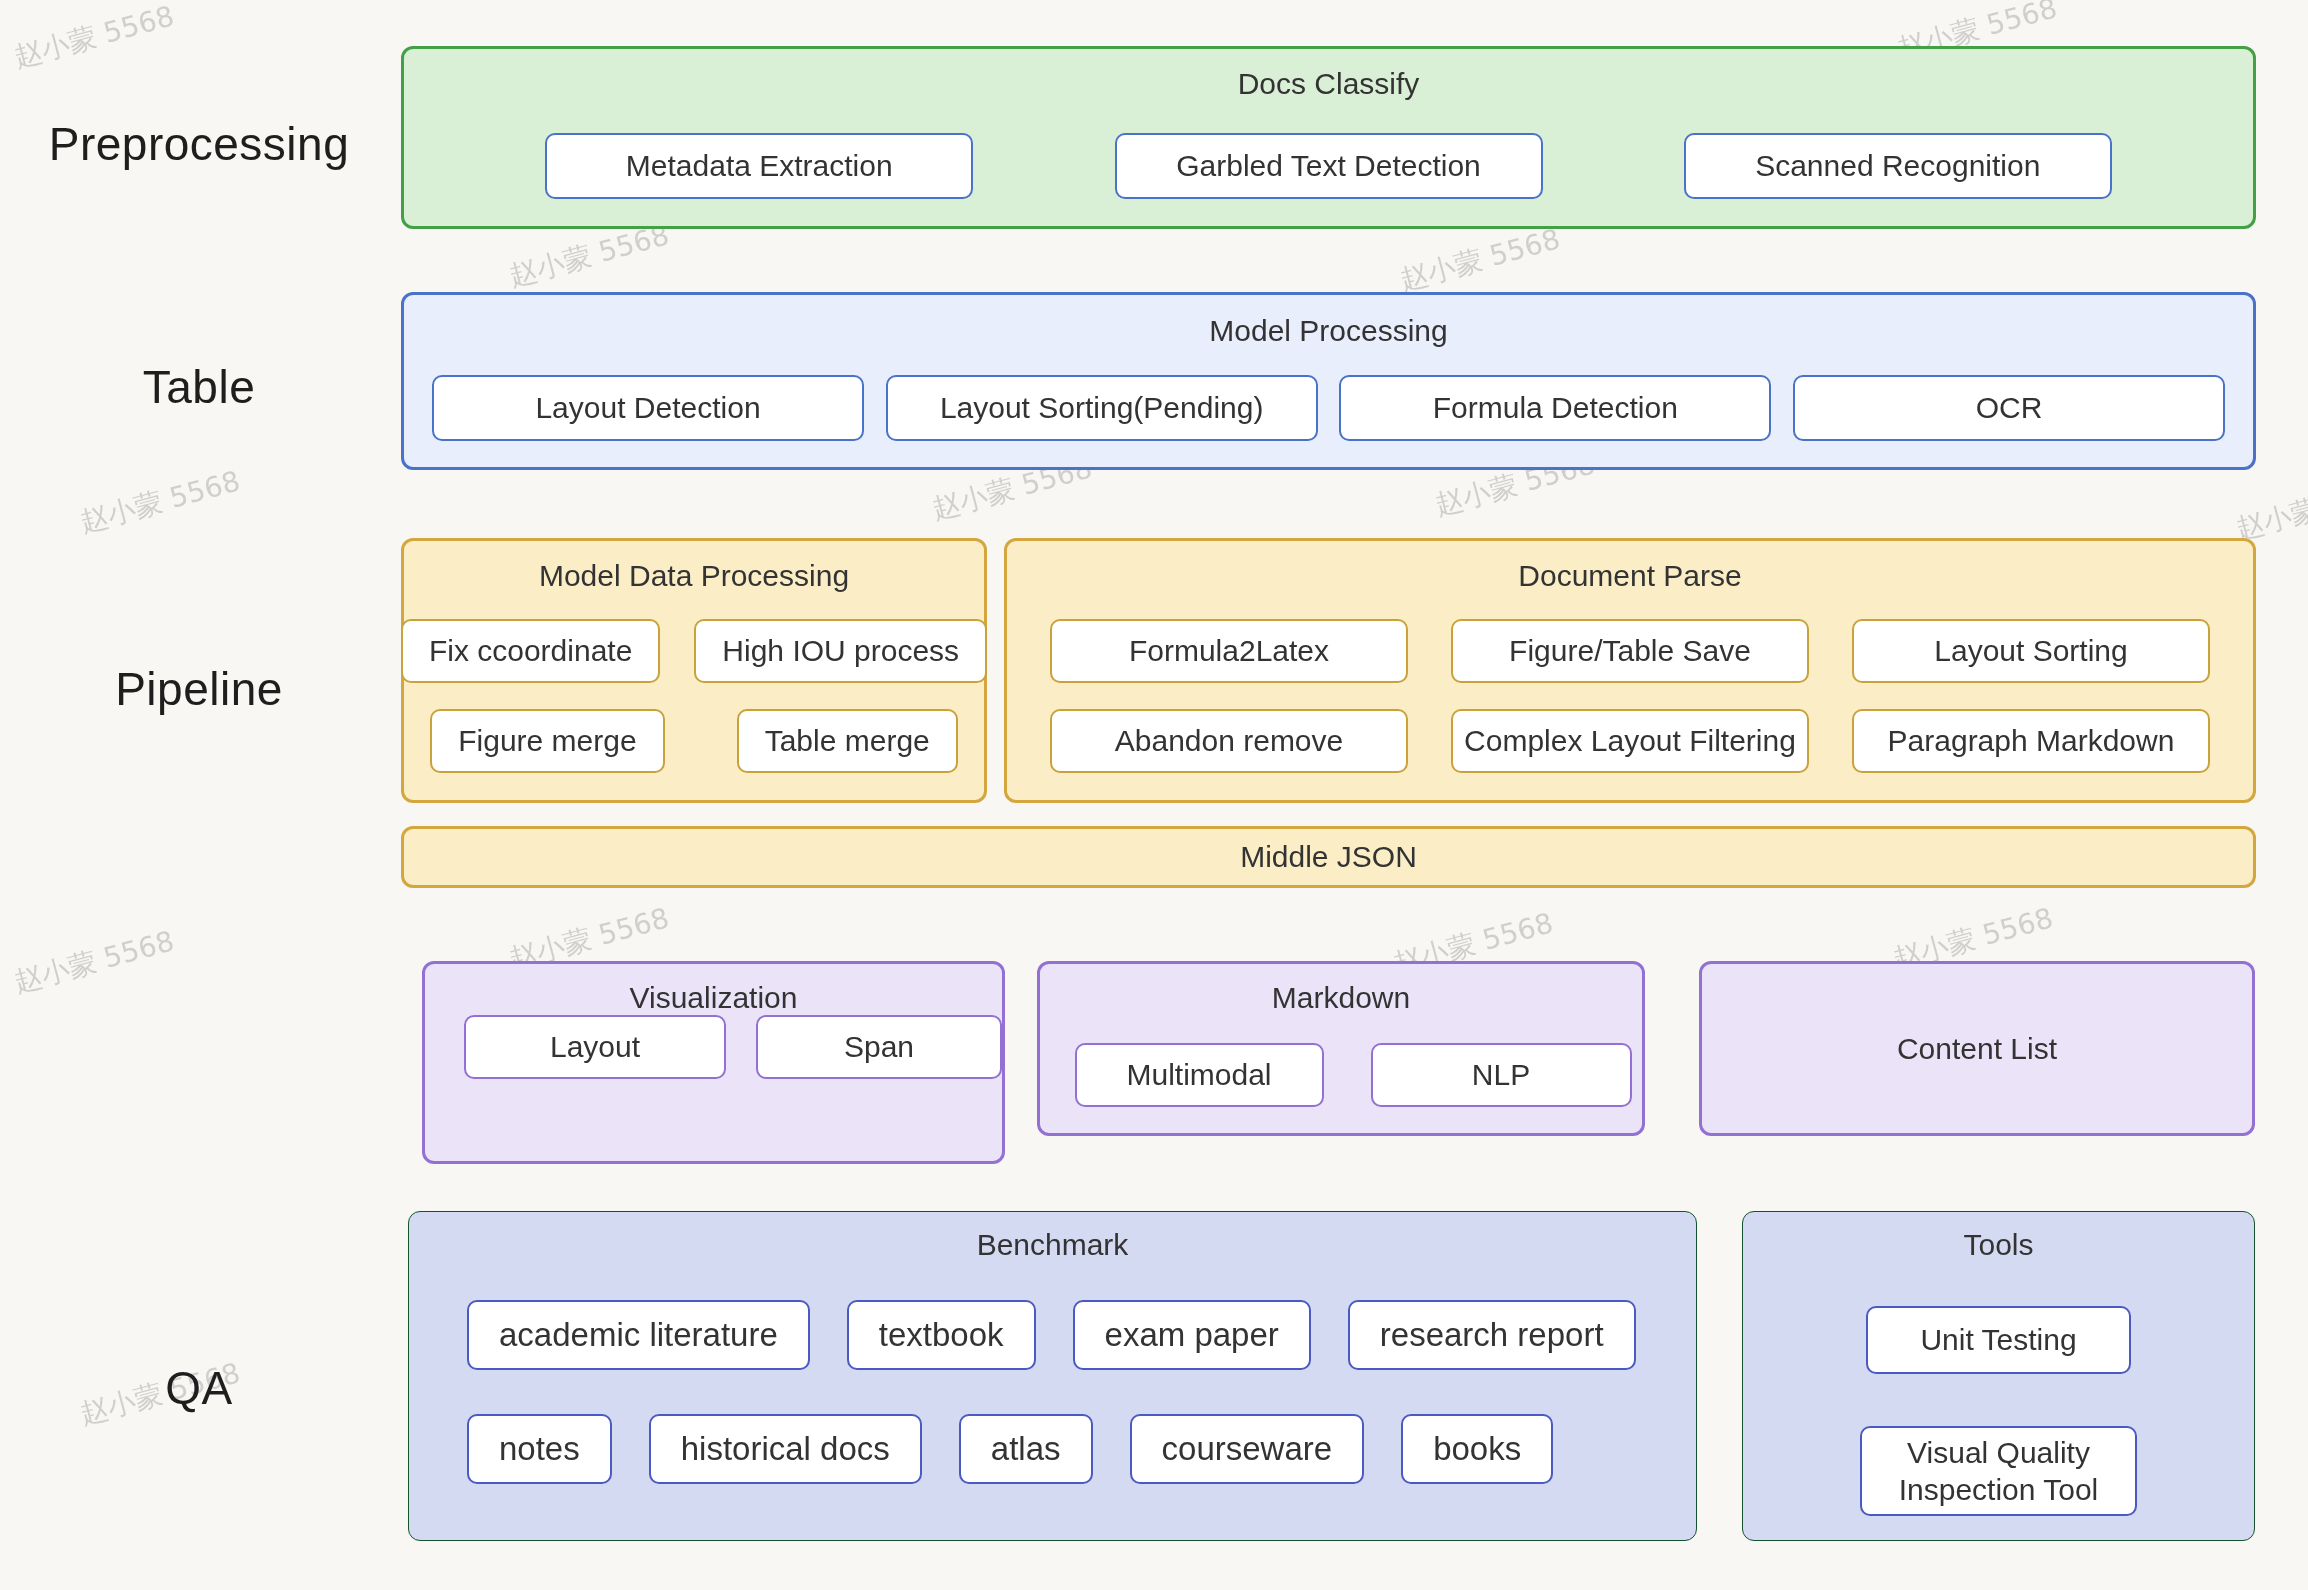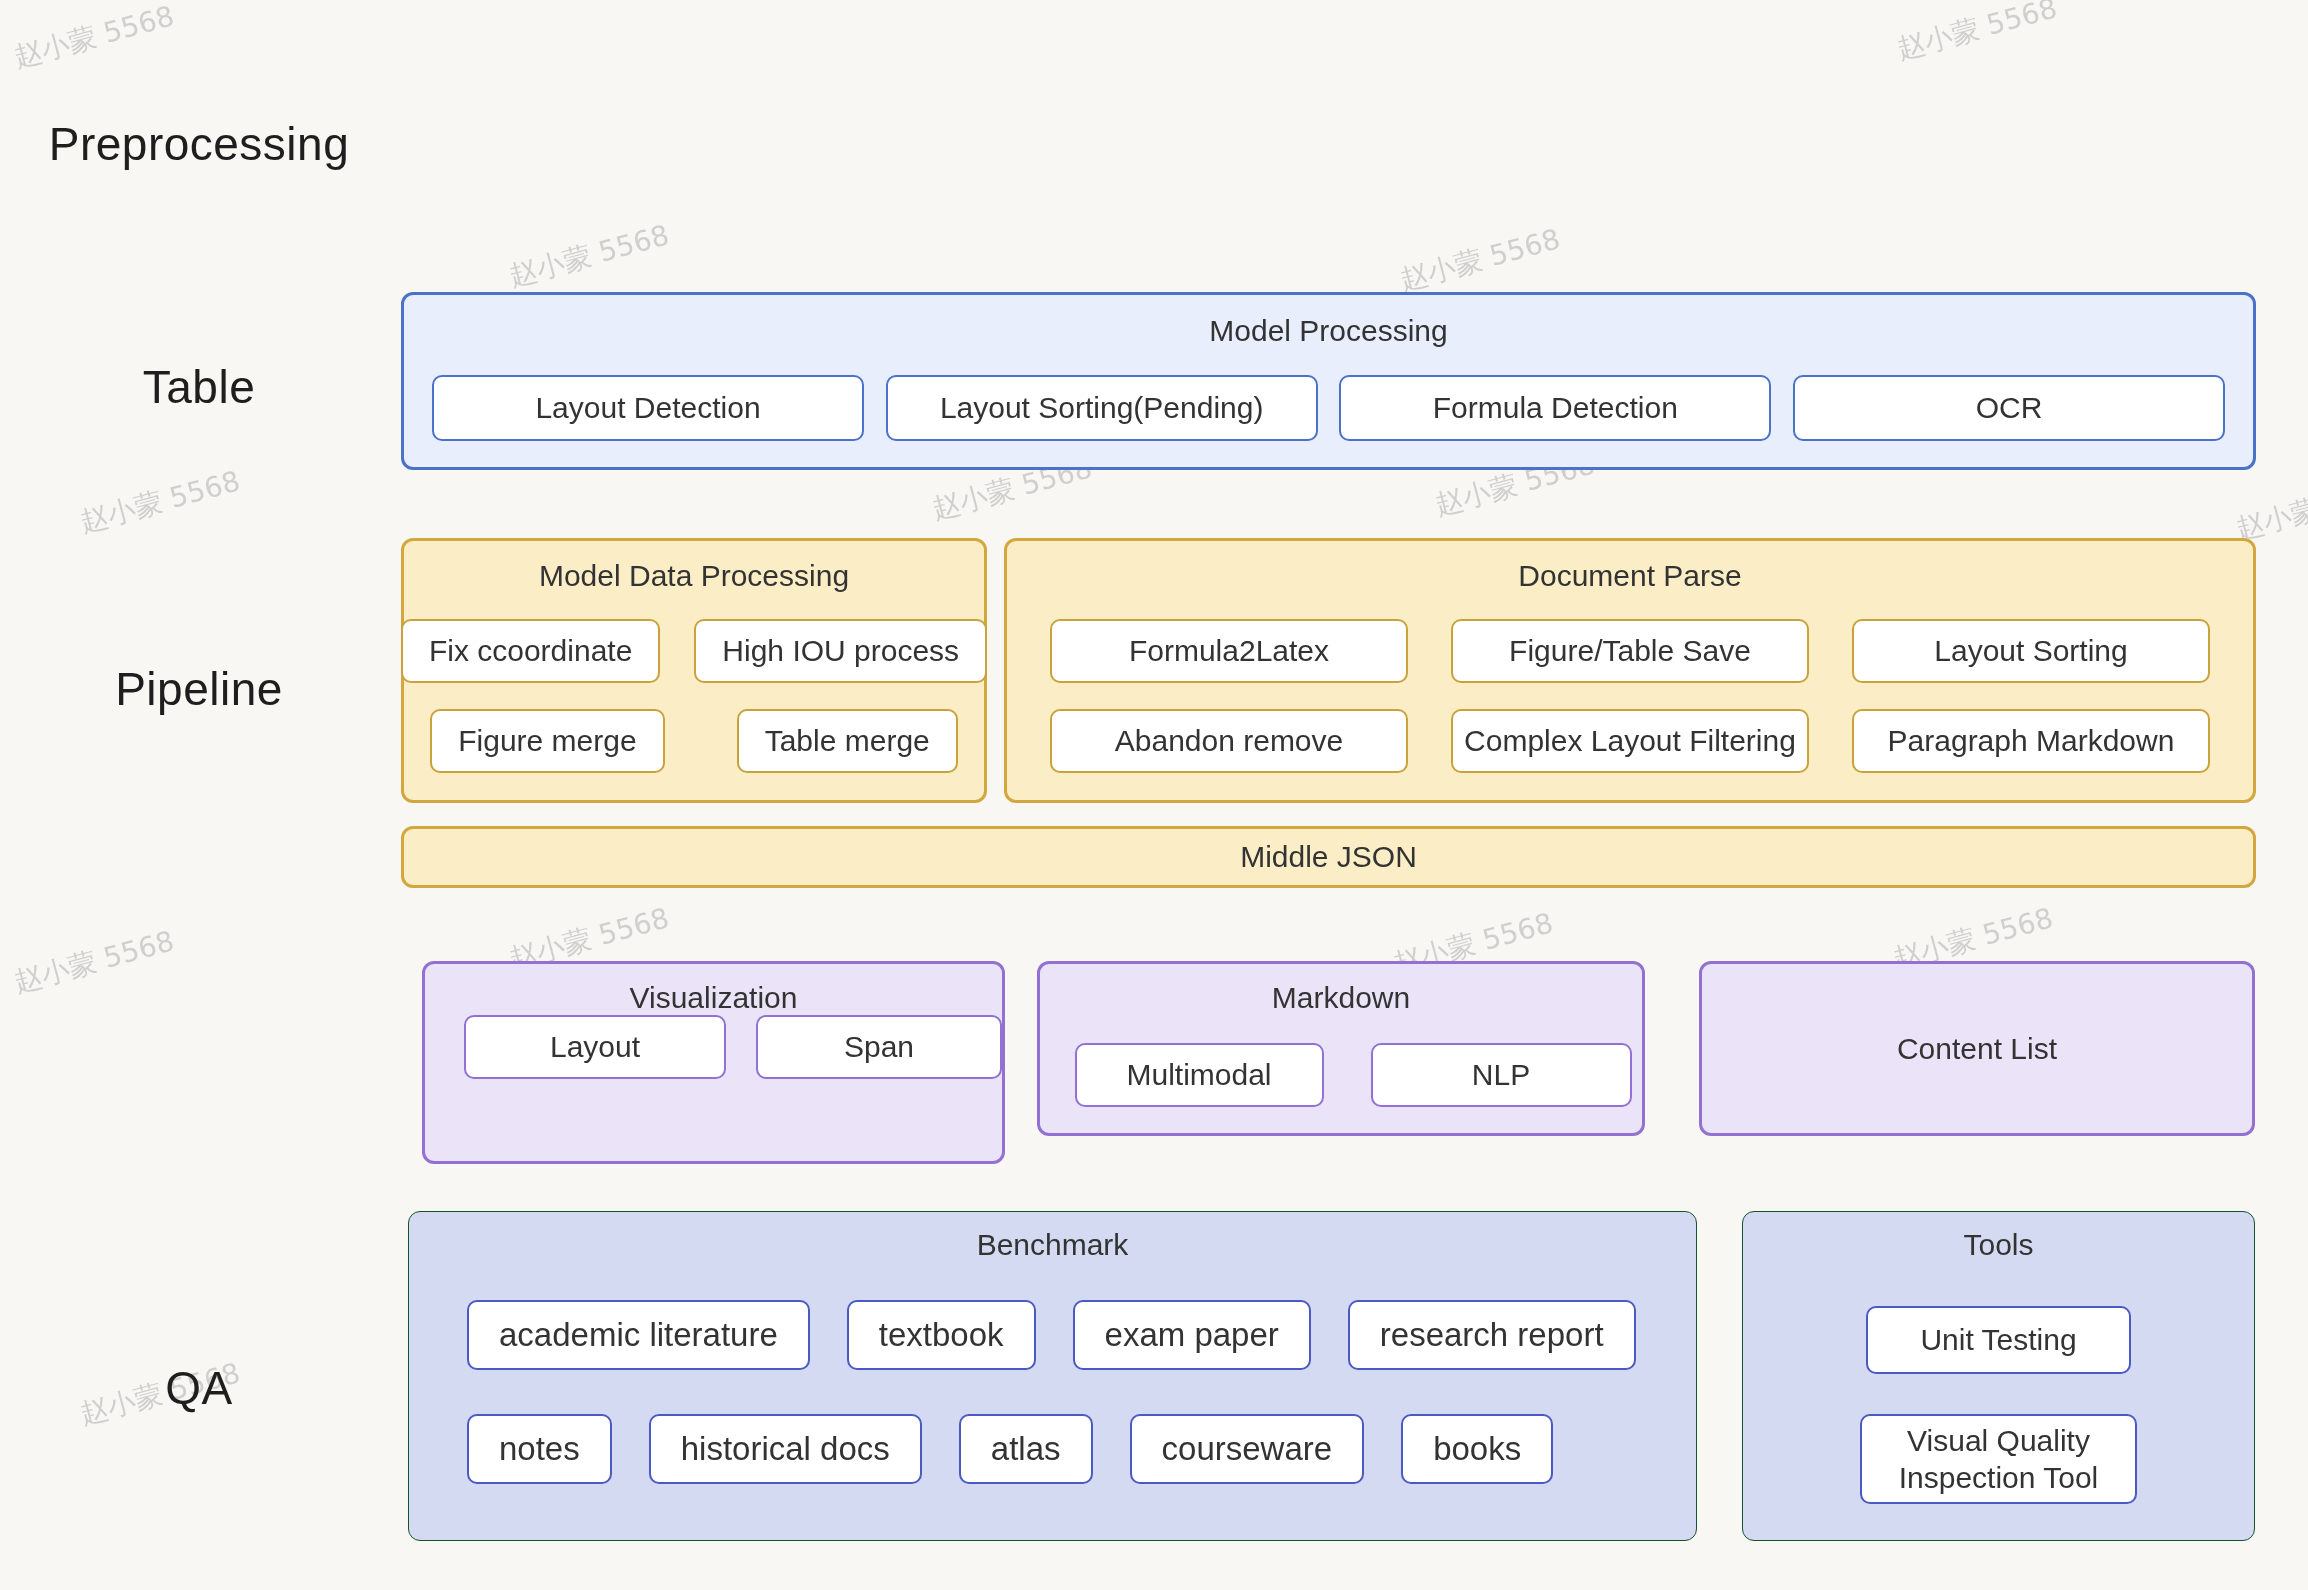--- a/index.html
+++ b/index.html
@@ -98,21 +98,21 @@
   #panel-benchmark .hrow { justify-content:flex-start; padding-left:58px; gap:37px; }
   #panel-benchmark .r1 { margin-top:38px; }
   #panel-benchmark .r2 { margin-top:44px; }
   #panel-benchmark .box { height:70px; padding:0 30px; font-size:33px; }
 
   #panel-tools { left:1742px; top:1211px; width:513px; height:330px;
     display:flex; flex-direction:column; align-items:center; }
   #panel-tools .panel-title { margin-top:16px; }
   #panel-tools .box { padding:0 22px; text-align:center; }
   #panel-tools .box.b1 { margin-top:44px; min-width:265px; height:68px; }
-  #panel-tools .box.b2 { margin-top:40px; width:277px; height:90px;
+  #panel-tools .box.b2 { margin-top:52px; width:277px; height:90px;
     white-space:normal; line-height:1.25; }
 </style>
 </head>
 <body>
 
 <div class="page">
 
   <span class="wm" style="left:12px;top:18px">赵小蒙 5568</span>
   <span class="wm" style="left:1895px;top:10px">赵小蒙 5568</span>
   <span class="wm" style="left:507px;top:237px">赵小蒙 5568</span>
@@ -128,20 +128,28 @@
   <span class="wm" style="left:1891px;top:920px">赵小蒙 5568</span>
   <span class="wm" style="left:78px;top:1375px">赵小蒙 5568</span>
   <span class="wm" style="left:927px;top:1373px">赵小蒙 5568</span>
   <span class="wm" style="left:1391px;top:1373px">赵小蒙 5568</span>
 
   <div class="row-label" style="top:117px">Preprocessing</div>
   <div class="row-label" style="top:360px">Table</div>
   <div class="row-label" style="top:662px">Pipeline</div>
   <div class="row-label" style="top:1361px">QA</div>
 
+  <div class="panel green" id="panel-docs-classify">
+    <div class="panel-title">Docs Classify</div>
+    <div class="hrow">
+      <div class="box">Metadata Extraction</div>
+      <div class="box">Garbled Text Detection</div>
+      <div class="box">Scanned Recognition</div>
+    </div>
+  </div>
 
   <div class="panel blue" id="panel-model">
     <div class="panel-title">Model Processing</div>
     <div class="hrow">
       <div class="box">Layout Detection</div>
       <div class="box">Layout Sorting(Pending)</div>
       <div class="box">Formula Detection</div>
       <div class="box">OCR</div>
     </div>
   </div>

